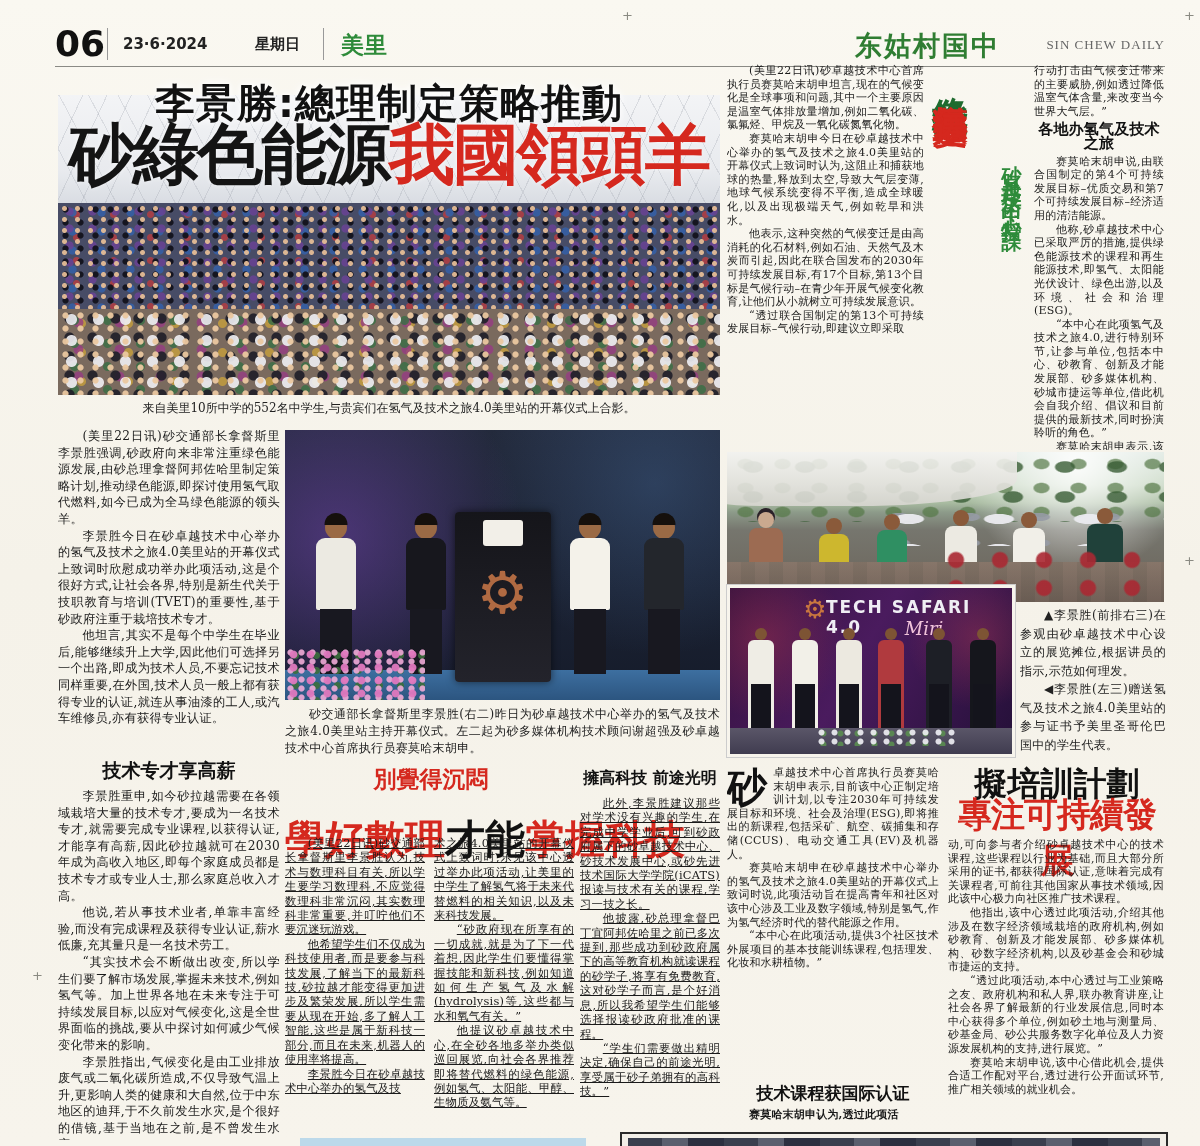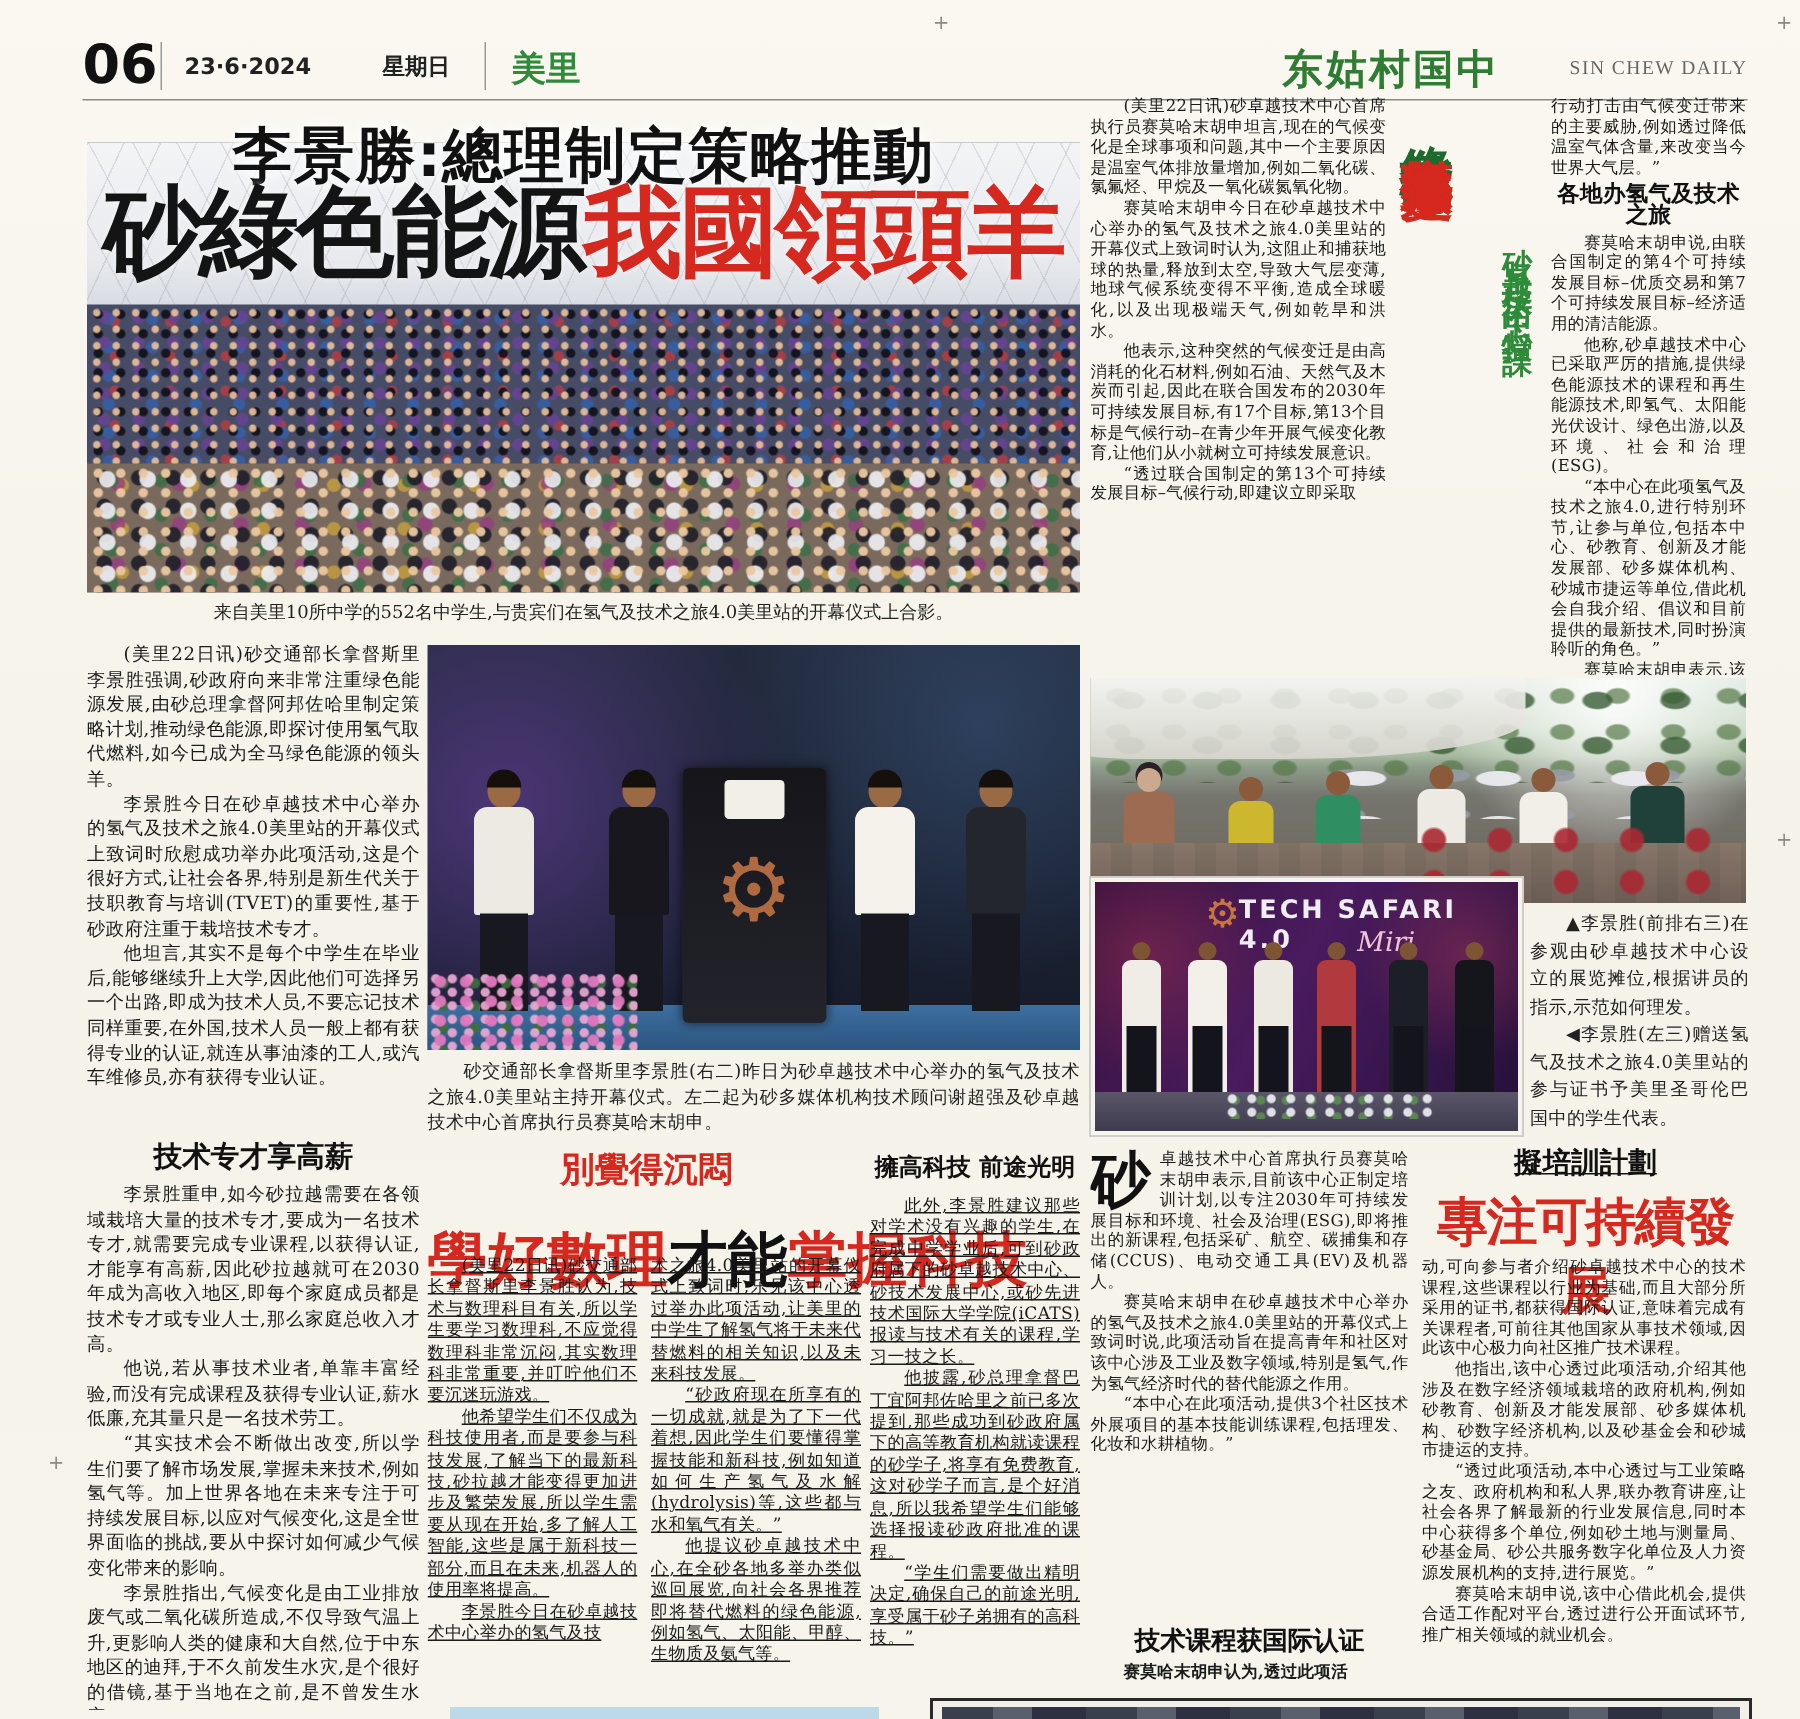--- a/index.html
+++ b/index.html
@@ -309,21 +309,21 @@
       <span class="dropcap">砂</span><span>卓越技术中心首席执行员赛莫哈末胡申表示,目前该中心正制定培训计划,以专注2030年可持续发展目标和环境、社会及治理(ESG),即将推出的新课程,包括采矿、航空、碳捕集和存储(CCUS)、电动交通工具(EV)及机器人。</span>
     </p>
     <p>赛莫哈末胡申在砂卓越技术中心举办的氢气及技术之旅4.0美里站的开幕仪式上致词时说,此项活动旨在提高青年和社区对该中心涉及工业及数字领域,特别是氢气,作为氢气经济时代的替代能源之作用。</p>
     <p>“本中心在此项活动,提供3个社区技术外展项目的基本技能训练课程,包括理发、化妆和水耕植物。”</p>
   </div>
   <div class="abs subhead" style="left:727px;top:1082px;width:212px;font-size:17px;">技术课程获国际认证</div>
   <div class="abs col-s" style="left:727px;top:1108px;width:212px;height:20px;font-weight:bold;">
     <p>赛莫哈末胡申认为,透过此项活</p>
   </div>
 
-  <div class="abs subhead" style="left:948px;top:762px;width:218px;font-size:19px;text-decoration:underline;">擬培訓計劃</div>
+  <div class="abs subhead" style="left:948px;top:762px;width:218px;font-size:33px;">擬培訓計劃</div>
   <div class="abs subhead" style="left:944px;top:792px;width:226px;font-size:34px;color:#d5281e;letter-spacing:-1px;">專注可持續發展</div>
   <div class="abs col-s" style="left:948px;top:838px;width:216px;height:300px;">
     <p class="noindent">动,可向参与者介绍砂卓越技术中心的技术课程,这些课程以行业为基础,而且大部分所采用的证书,都获得国际认证,意味着完成有关课程者,可前往其他国家从事技术领域,因此该中心极力向社区推广技术课程。</p>
     <p>他指出,该中心透过此项活动,介绍其他涉及在数字经济领域栽培的政府机构,例如砂教育、创新及才能发展部、砂多媒体机构、砂数字经济机构,以及砂基金会和砂城市捷运的支持。</p>
     <p>“透过此项活动,本中心透过与工业策略之友、政府机构和私人界,联办教育讲座,让社会各界了解最新的行业发展信息,同时本中心获得多个单位,例如砂土地与测量局、砂基金局、砂公共服务数字化单位及人力资源发展机构的支持,进行展览。”</p>
     <p>赛莫哈末胡申说,该中心借此机会,提供合适工作配对平台,透过进行公开面试环节,推广相关领域的就业机会。</p>
   </div>
 
   <div class="abs bluebox" style="left:300px;top:1138px;width:286px;height:8px;"></div>
   <div class="abs cutbox" style="left:620px;top:1132px;width:544px;height:14px;">

